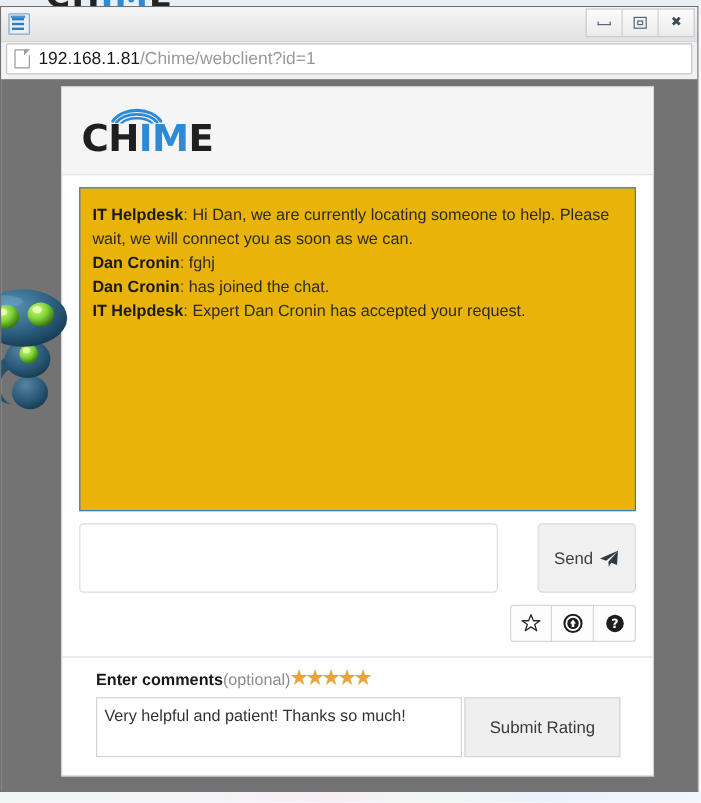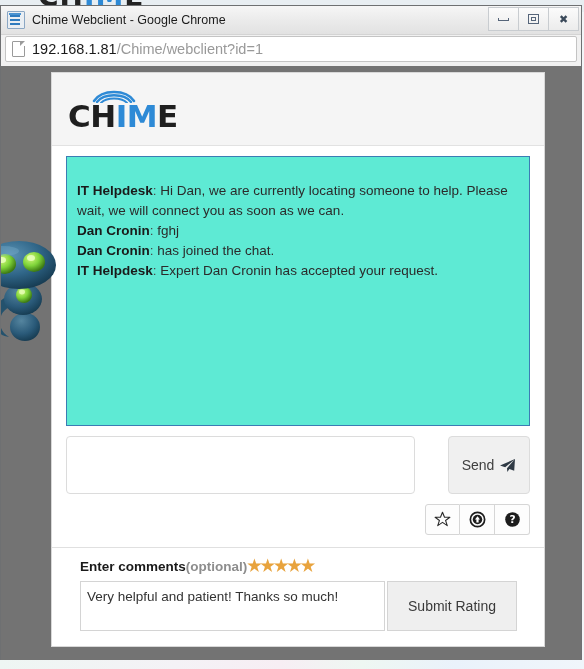--- a/index.html
+++ b/index.html
@@ -239,22 +239,22 @@
   .chime-word .blue { color: #2e8ad6; }
 
   .card-body {
     padding: 10px 14px 0 14px;
   }
 
   
   .chat-box {
     height: 270px;
     border: 1px solid #3c7cb4;
-    background: #5eead4;
-    padding: 24px 10px;
+    background: #eab308;
+    padding: 12px 10px;
     box-sizing: border-box;
     overflow: hidden;
     font-size: 13.5px;
     line-height: 20px;
     color: #2b2b2b;
   }
   .chat-line { margin: 0; }
   .chat-line .who {
     font-weight: bold;
     color: #1a1a1a;
@@ -330,21 +330,21 @@
   .rating-label {
     font-size: 13.5px;
     color: #1a1a1a;
     font-weight: bold;
     display: flex;
     align-items: center;
     gap: 0;
   }
   .rating-label .optional {
     color: #8d8d8d;
-    font-weight: bold;
+    font-weight: normal;
   }
   .stars {
     color: #e8a33d;
     font-size: 16px;
     letter-spacing: -1px;
     line-height: 1;
   }
   .rating-row {
     display: flex;
     margin-top: 7px;
@@ -380,21 +380,20 @@
 <div id="screen">
 
   <div class="desktop-strip">
     <div class="bg-logo"><span>CH</span><span class="blue">IM</span><span>E</span></div>
   </div>
 
   <div id="browser-window">
 
     <div class="titlebar">
       <div class="favicon"></div>
-      <div class="window-title">Chime Webclient - Google Chrome</div>
 
       <div class="win-controls">
         <div class="win-btn">
           <span class="glyph">
               <span class="min-bar"></span>
             </span>
         </div>
         <div class="win-btn">
           <span class="glyph">
               <span class="rest-sq"></span>

